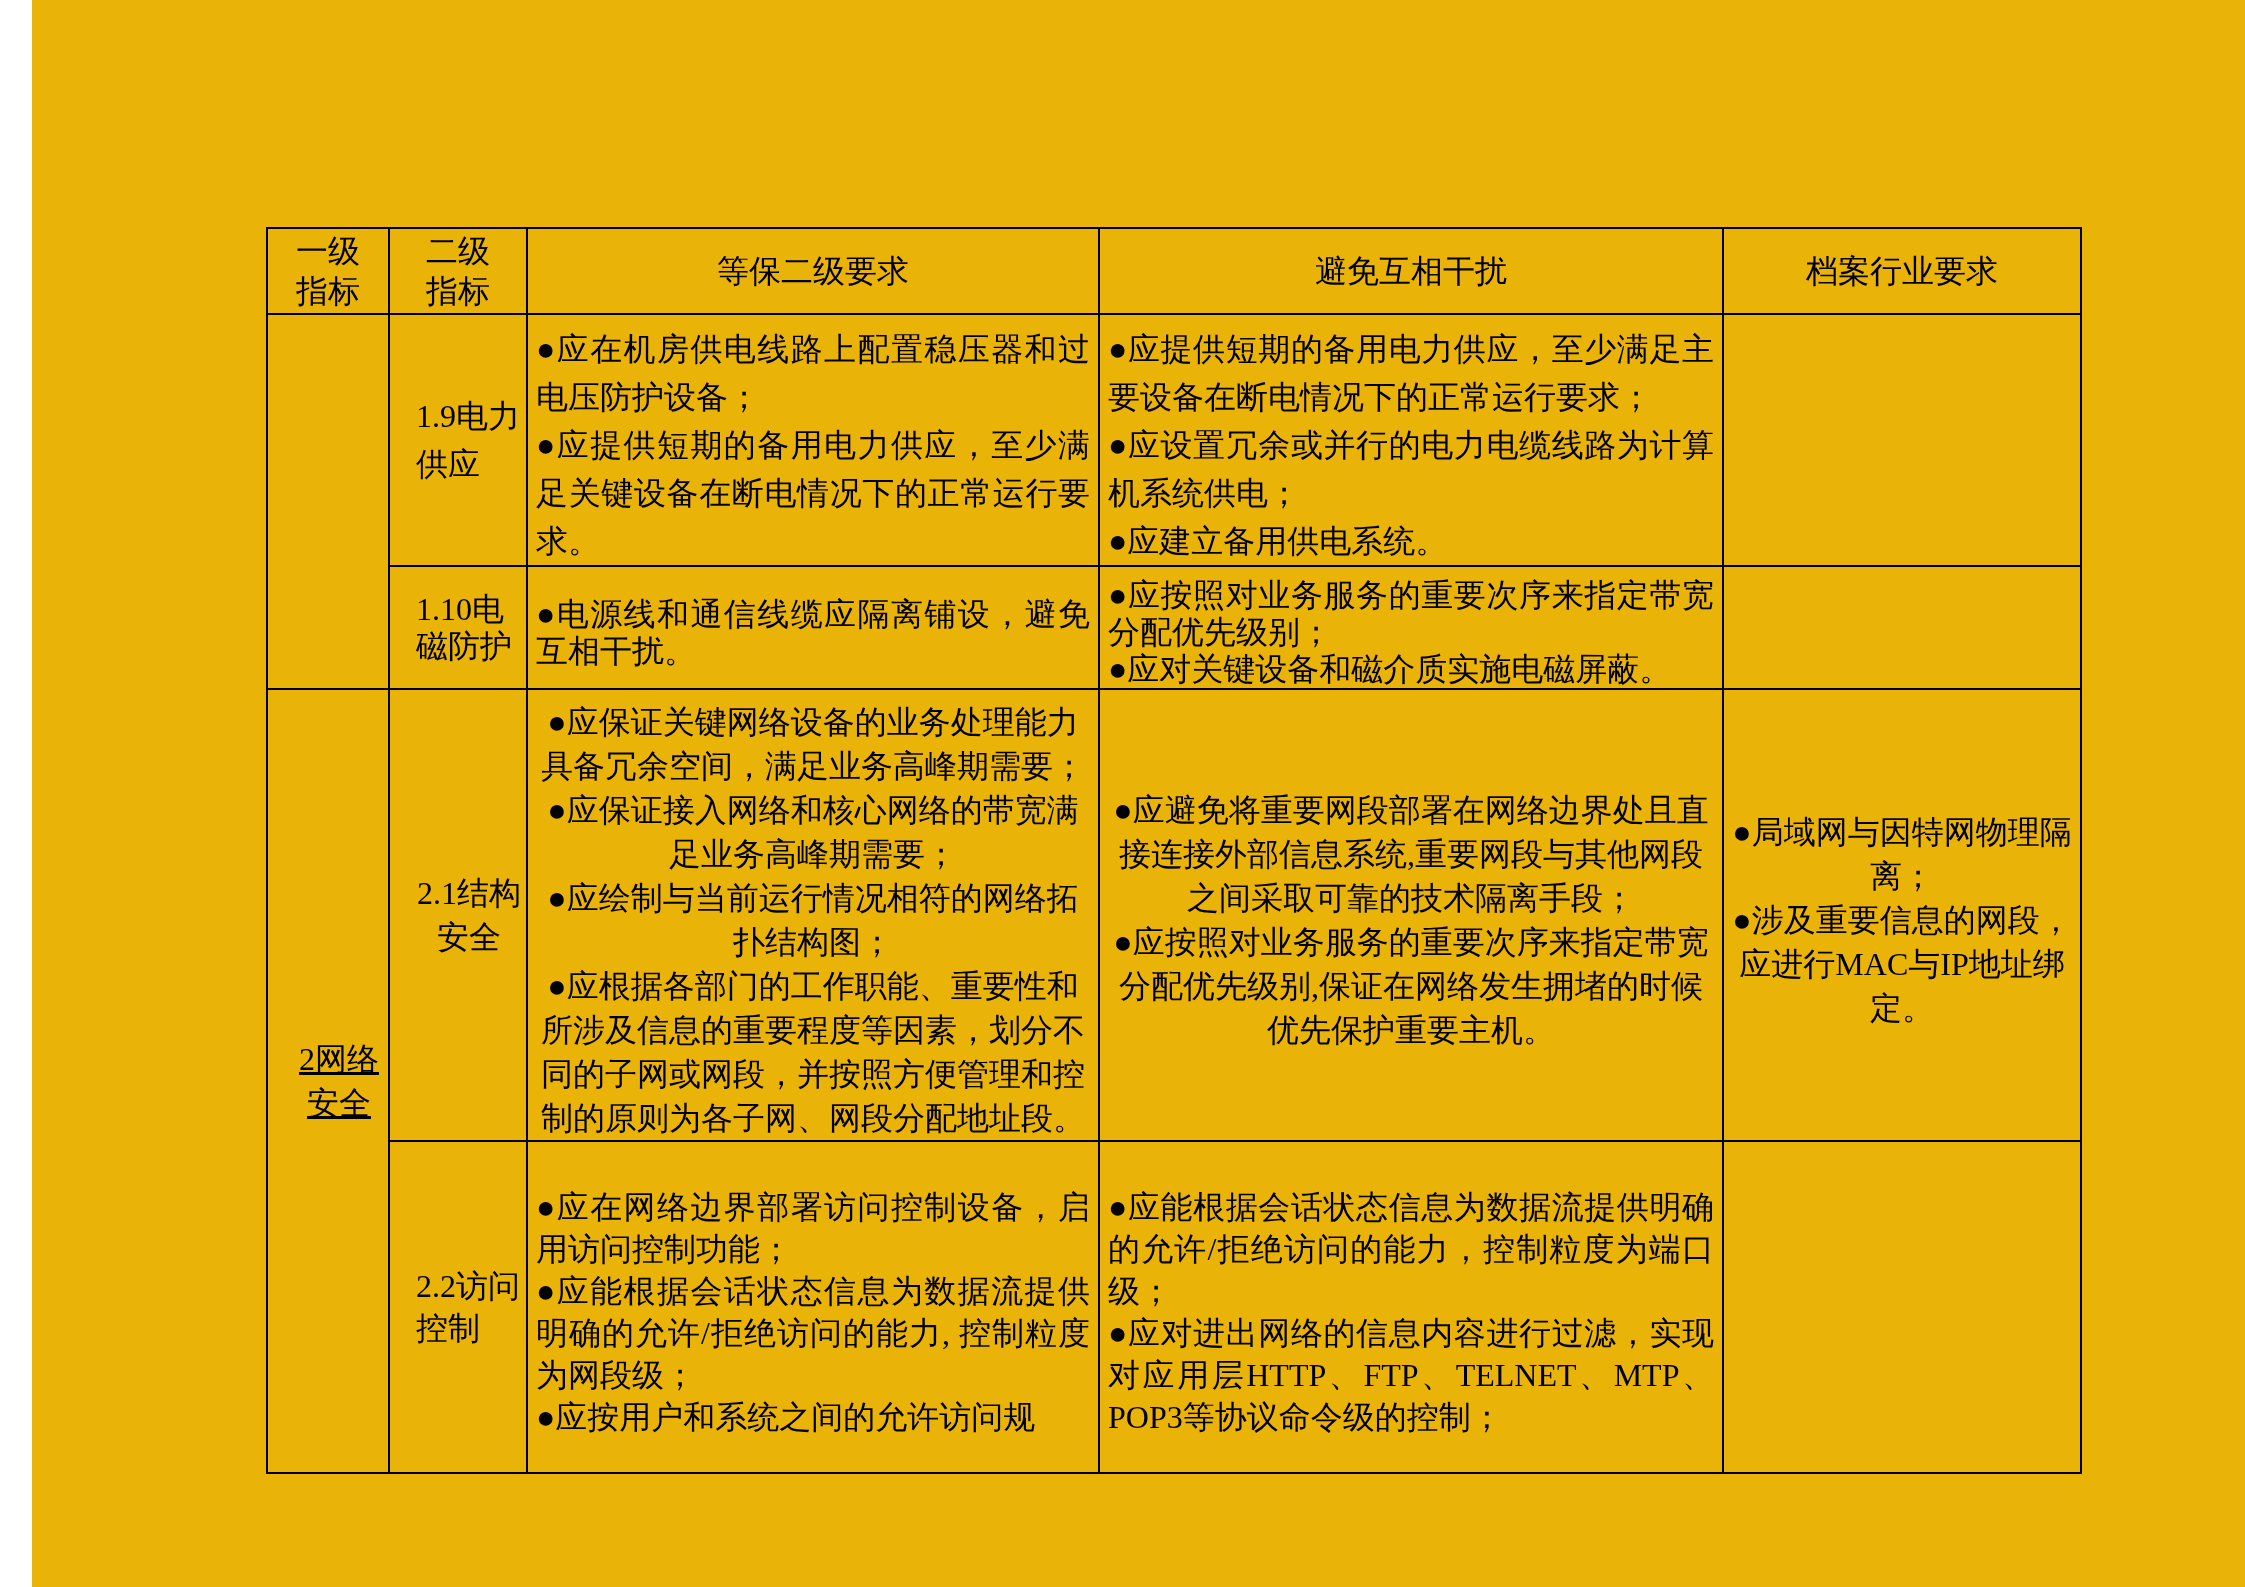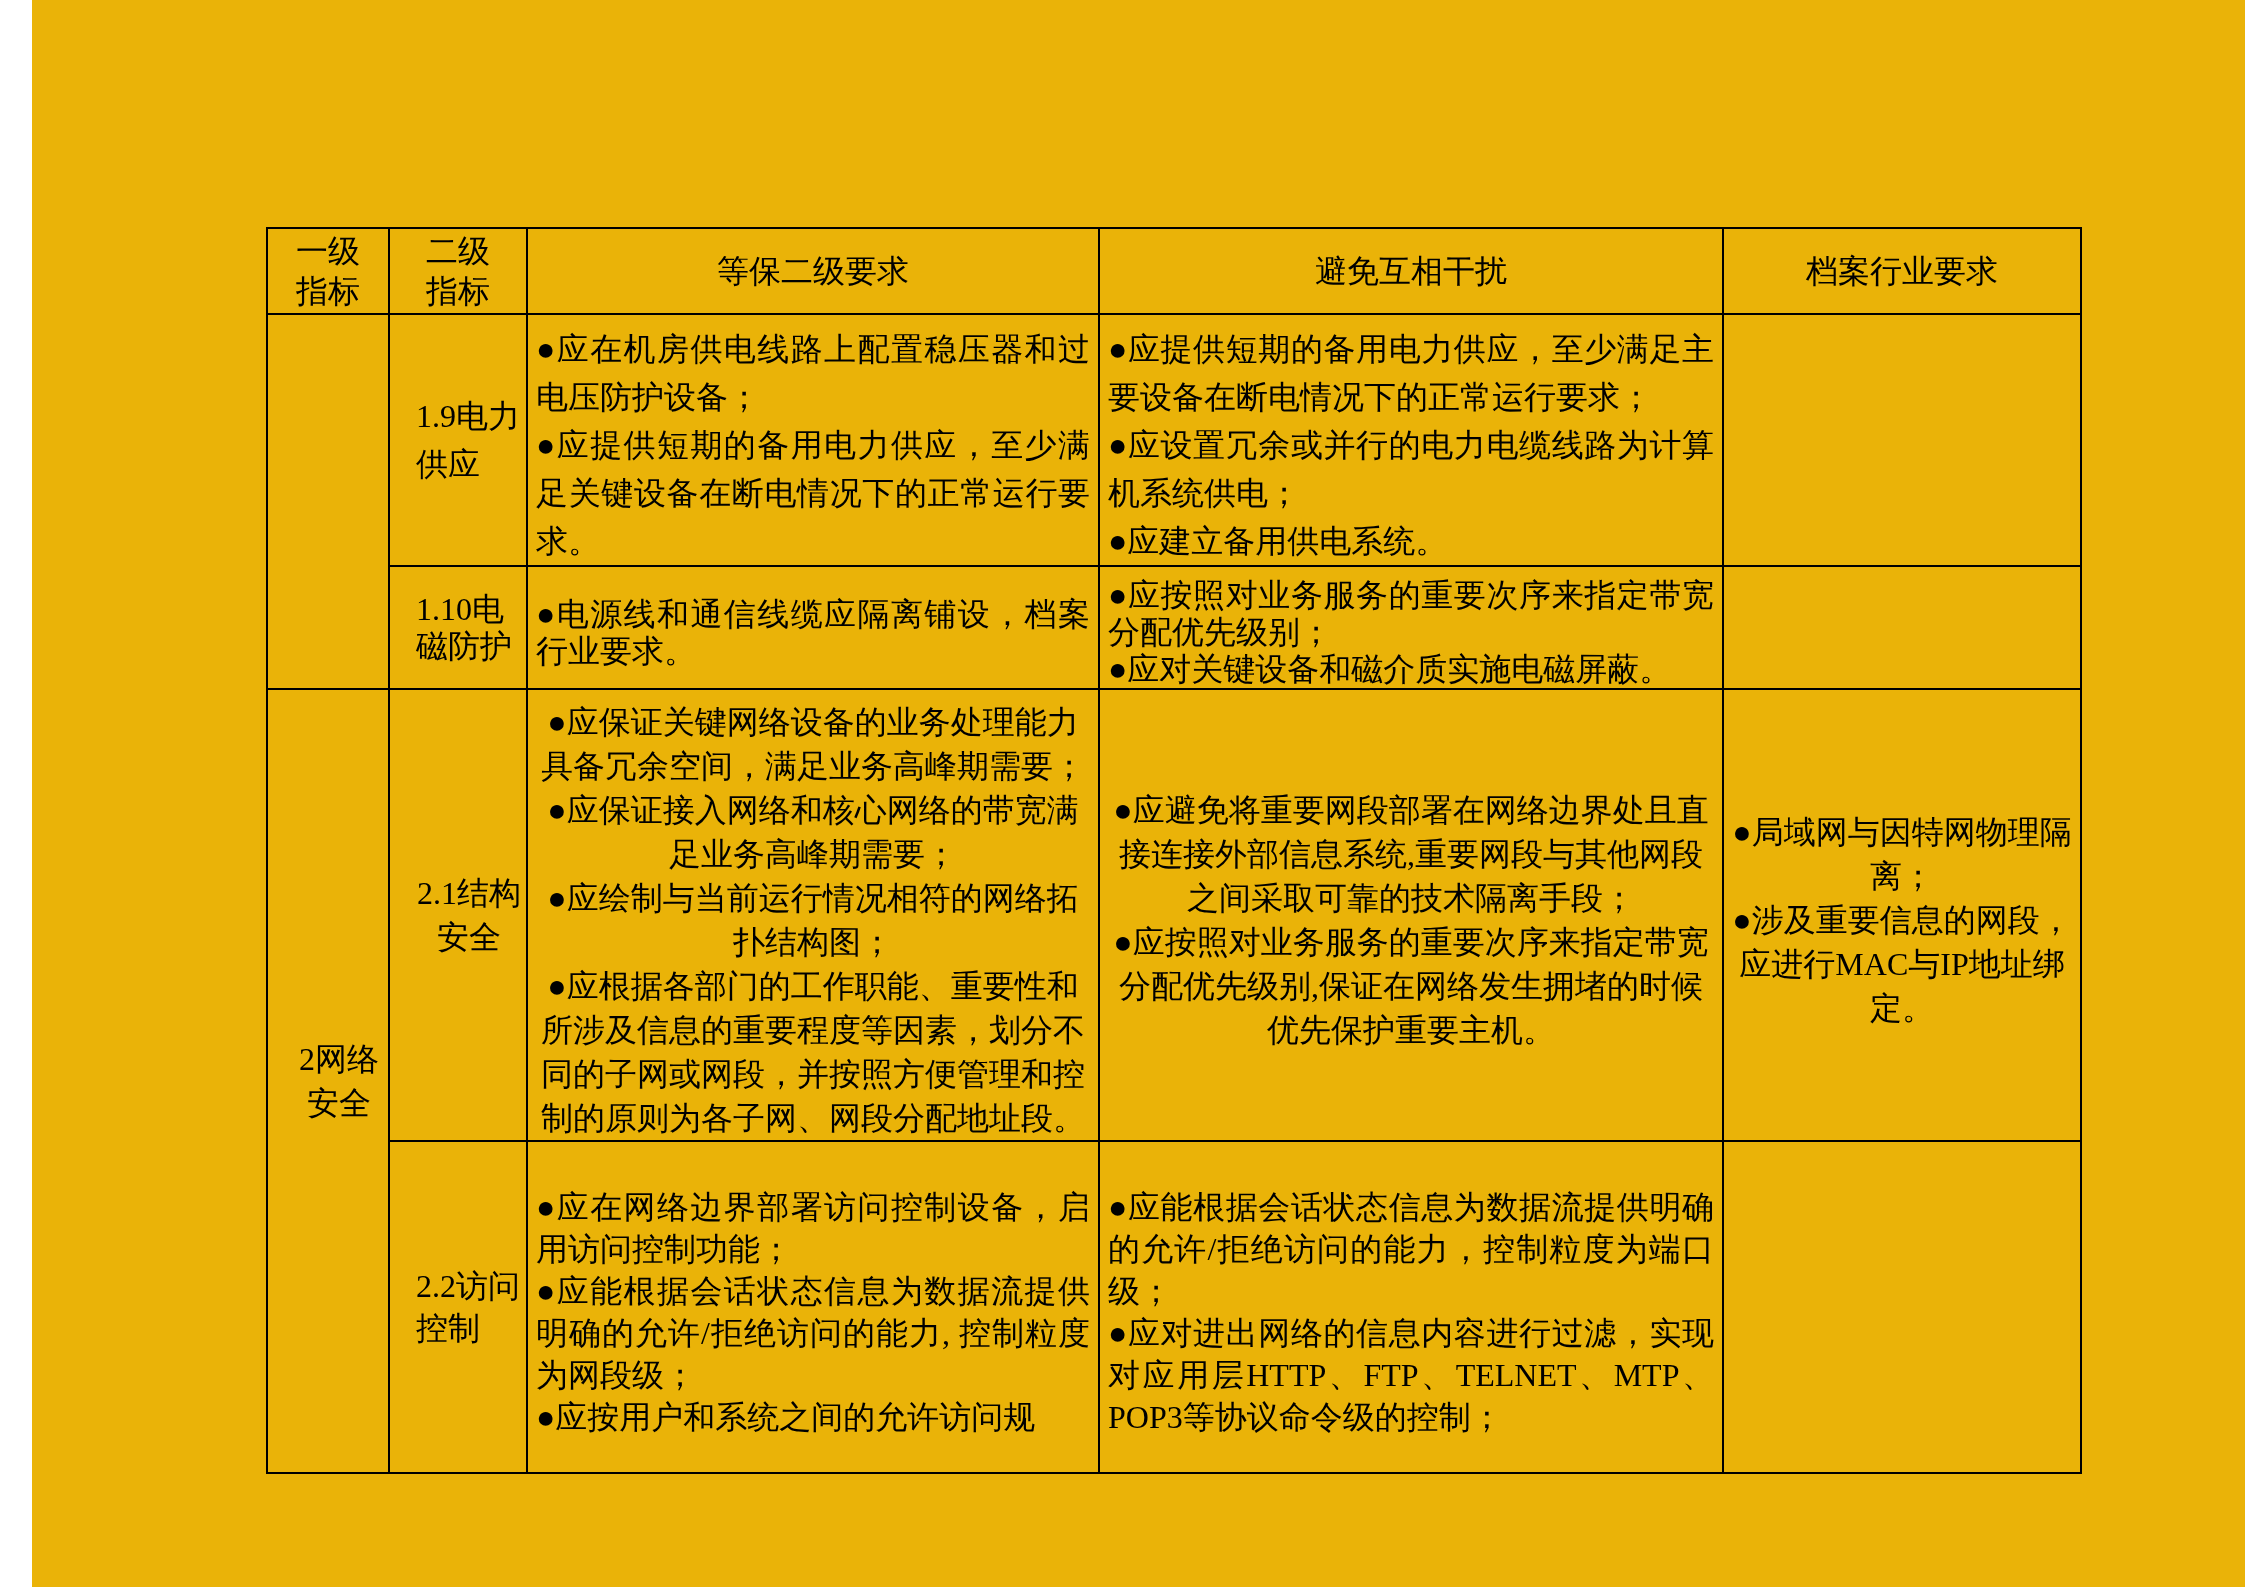--- a/index.html
+++ b/index.html
@@ -53,21 +53,21 @@
   td.req {
     text-align: justify;
     text-justify: inter-ideograph;
     padding: 10px 8px 0 8px;
     white-space: pre-line;
   }
   tr.r1 > td { height: 243px; line-height: 48px; }
   tr.r2 > td { height: 107px; line-height: 37px; }
   tr.r3 > td { height: 439px; line-height: 44px; text-align: center; }
   tr.r4 > td { height: 332px; line-height: 42px; }
-  td.c1merged { line-height: 44px; }
+  td.c1merged { line-height: 44px; text-decoration: underline; }
 </style>
 </head>
 <body>
 
 <div class="page">
   <table class="req-table">
     <colgroup>
       <col style="width:122px">
       <col style="width:138px">
       <col style="width:572px">
@@ -89,21 +89,21 @@
         <td class="lbl">1.9电力供应</td>
         <td class="req">●应在机房供电线路上配置稳压器和过电压防护设备；
 ●应提供短期的备用电力供应，至少满足关键设备在断电情况下的正常运行要求。</td>
         <td class="req">●应提供短期的备用电力供应，至少满足主要设备在断电情况下的正常运行要求；
 ●应设置冗余或并行的电力电缆线路为计算机系统供电；
 ●应建立备用供电系统。</td>
         <td class="req"></td>
       </tr>
       <tr class="r2">
         <td class="lbl">1.10电磁防护</td>
-        <td class="req">●电源线和通信线缆应隔离铺设，档案行业要求。</td>
+        <td class="req">●电源线和通信线缆应隔离铺设，避免互相干扰。</td>
         <td class="req">●应按照对业务服务的重要次序来指定带宽分配优先级别；
 ●应对关键设备和磁介质实施电磁屏蔽。</td>
         <td class="req"></td>
       </tr>
       <tr class="r3">
         <td class="lbl c1merged" rowspan="2">2网络安全</td>
         <td class="lbl">2.1结构安全</td>
         <td class="req">●应保证关键网络设备的业务处理能力具备冗余空间，满足业务高峰期需要；
 ●应保证接入网络和核心网络的带宽满足业务高峰期需要；
 ●应绘制与当前运行情况相符的网络拓扑结构图；

